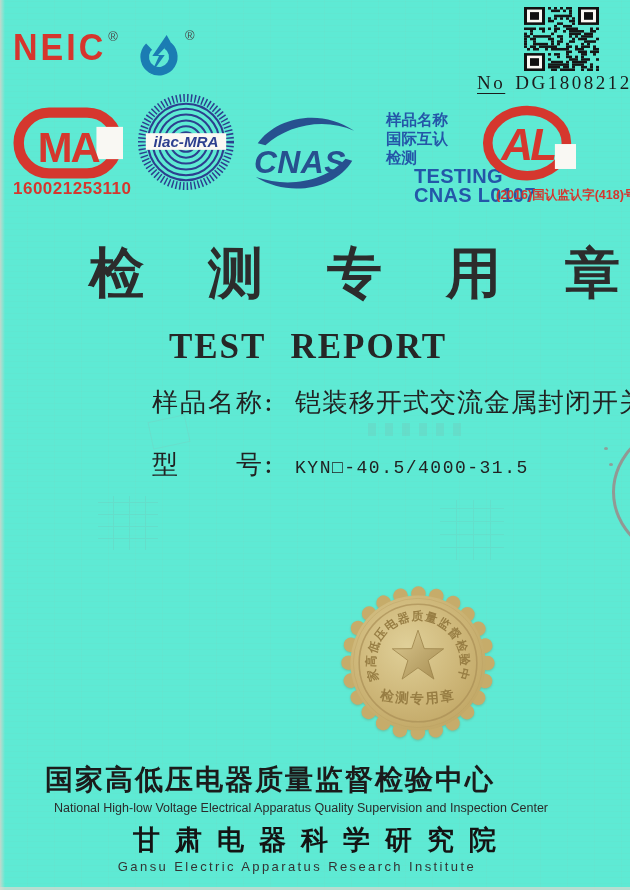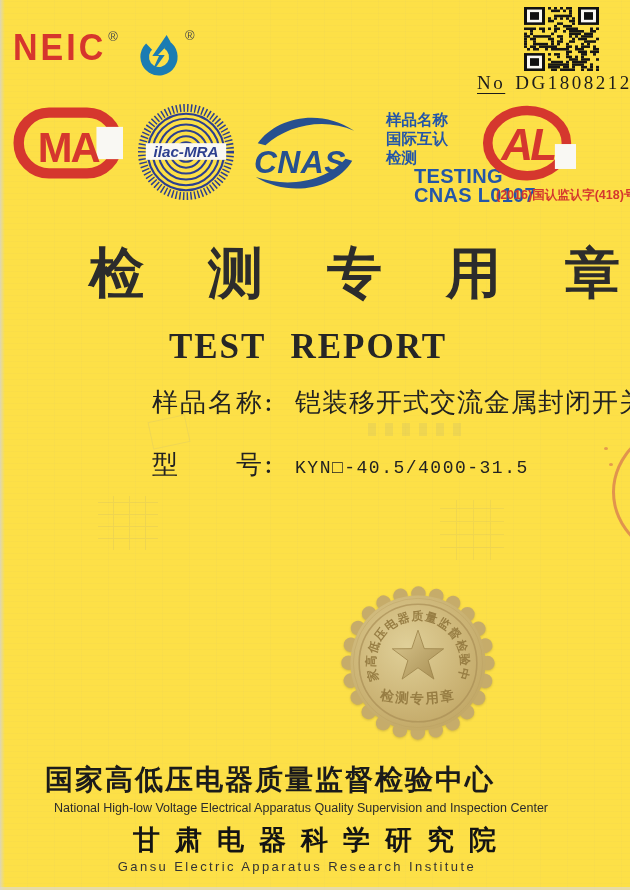--- a/index.html
+++ b/index.html
@@ -1,16 +1,16 @@
 <!DOCTYPE html>
 <html><head>
 <meta charset="utf-8">
 <style>
   html,body{margin:0;padding:0;width:630px;height:890px;overflow:hidden;background:#f8f7f2;}
-  .page{position:relative;width:630px;height:890px;background:#fde047;overflow:hidden;
+  .page{position:relative;width:630px;height:890px;background:#5eead4;overflow:hidden;
     font-family:"Liberation Sans",sans-serif;color:#1f1f1f;}
   .page::before{content:"";position:absolute;inset:0;pointer-events:none;
     background:
       repeating-linear-gradient(90deg, rgba(175,165,145,.045) 0 1px, transparent 1px 27px),
       repeating-linear-gradient(0deg, rgba(160,150,130,.035) 0 1px, transparent 1px 6px);}
   .edge-left{position:absolute;left:0;top:0;bottom:0;width:5px;
     background:linear-gradient(90deg,#d9d6cc,rgba(217,214,204,0));opacity:.8;}
   .edge-bottom{position:absolute;left:0;right:0;bottom:0;height:3px;background:#dcd9d0;opacity:.7;}
 
   
@@ -21,21 +21,21 @@
   .glogo .reg{position:absolute;left:45px;top:-4px;}
   .qr{position:absolute;left:524px;top:7px;}
   .report-no{position:absolute;left:477px;top:72px;font-family:"Liberation Serif",serif;
     font-size:19px;letter-spacing:2.5px;color:#1c1c1c;white-space:nowrap;}
   .report-no .no-p{text-decoration:underline;text-underline-offset:4px;margin-right:10px;}
 
   
   .cma{position:absolute;left:13px;top:106px;}
   .cma-number{position:absolute;left:13px;top:179px;font-size:17px;font-weight:bold;
     color:#d5372e;letter-spacing:.5px;white-space:nowrap;}
-  .ilac{position:absolute;left:137px;top:103px;}
+  .ilac{position:absolute;left:137px;top:93px;}
   .cnas-logo{position:absolute;left:251px;top:114px;}
   .acc-text{position:absolute;left:386px;top:110px;color:#2456a8;line-height:19px;white-space:nowrap;}
   .acc-text .cnl{font-size:15.5px;font-weight:600;}
   .acc-text .enl{font-size:20px;font-weight:bold;letter-spacing:.3px;margin-left:28px;}
   .cal{position:absolute;left:482px;top:103px;text-align:right;}
   .cal-number{position:absolute;left:468px;top:187px;font-size:12.5px;font-weight:bold;
     color:#d5372e;white-space:nowrap;margin-left:28px;}
 
   
   .title-cn{position:absolute;left:89px;top:237px;font-size:55px;font-weight:600;
@@ -343,20 +343,21 @@
     <span class="no-p">No</span><span>DG18082124</span>
   </div>
 
   <div class="cma">
     <svg width="110" height="74" viewBox="0 0 116 76">
       <rect x="6" y="6" width="104" height="64" rx="32" ry="32" fill="none" stroke="#d5372e" stroke-width="11"></rect>
       <rect x="88" y="21" width="28" height="34" fill="#f9f8f3"></rect>
       <text x="26" y="58" font-family="Liberation Sans,sans-serif" font-size="44" font-weight="bold" fill="#d5372e" letter-spacing="-2">MA</text>
     </svg>
   </div>
+  <div class="cma-number">160021253110</div>
 
   <div class="ilac">
     <svg width="98" height="98" viewBox="0 0 100 100">
       <circle cx="50" cy="50" r="45" fill="none" stroke="#2c3f8f" stroke-width="8" stroke-dasharray="1.5 2.3"></circle>
       <g fill="none" stroke="#2c3f8f" stroke-width="2.1">
         <path d="M40,50 A10,10 0 0 1 60,50"></path>
           <path d="M34,50 A16,16 0 0 1 66,50"></path>
         <path d="M28,50 A22,22 0 0 1 72,50"></path>
           <path d="M22,50 A28,28 0 0 1 78,50"></path>
         <path d="M16,50 A34,34 0 0 1 84,50"></path>

